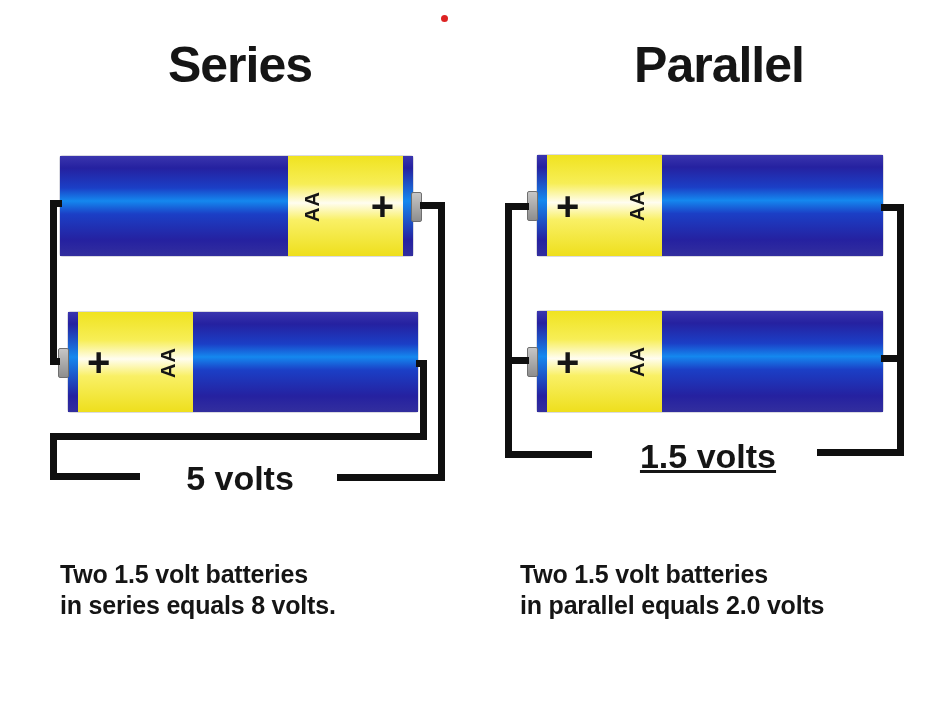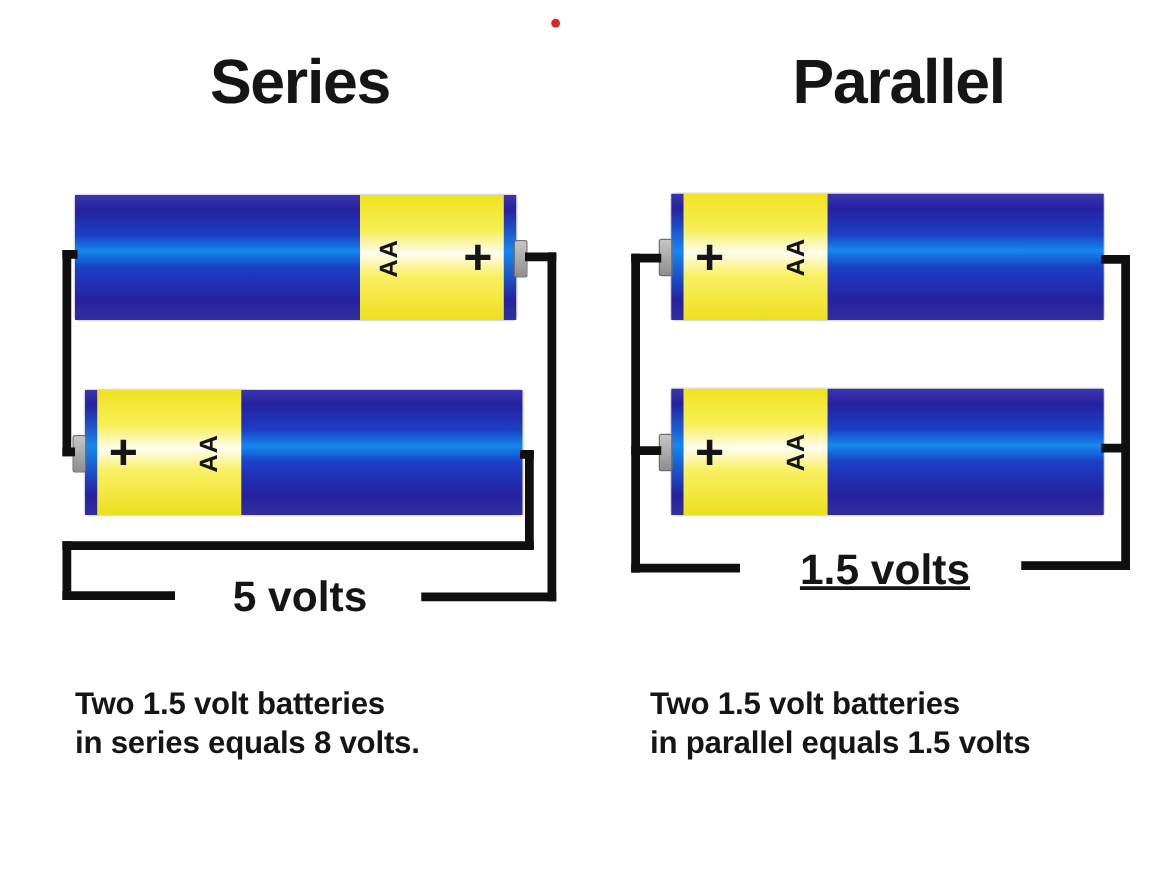--- a/index.html
+++ b/index.html
@@ -99,20 +99,21 @@
     color: var(--text, #151515);
   }
   .caption {
     position:absolute;
     font-size:25px;
     font-weight:bold;
     line-height:31px;
     letter-spacing:-0.2px;
     color: var(--text, #151515);
     white-space:nowrap;
+    margin-top:11px;
   }
   .red-dot {
     position:absolute;
     left:441px; top:15px;
     width:7px; height:7px;
     border-radius:50%;
     background: var(--red-dot, #dd2323);
   }
 </style>
 </head>
@@ -197,17 +198,17 @@
 
     <div class="wire" style="left:881px; top:204px; width:20px; height:7px;"></div>
     <div class="wire" style="left:881px; top:355px; width:20px; height:7px;"></div>
     <div class="wire" style="left:897px; top:204px; width:7px; height:252px;"></div>
     <div class="wire" style="left:817px; top:449px; width:87px; height:7px;"></div>
 
     <div class="voltage" style="left:608px; top:437px;text-decoration:underline;">1.5 volts</div>
 
     <div class="caption" style="left:520px; top:548px;">
       <div>Two 1.5 volt batteries</div>
-      <div>in parallel equals 1.5 volts</div>
+      <div>in parallel equals 2.0 volts</div>
     </div>
   </div>
 
 </div>
 
 </body></html>

